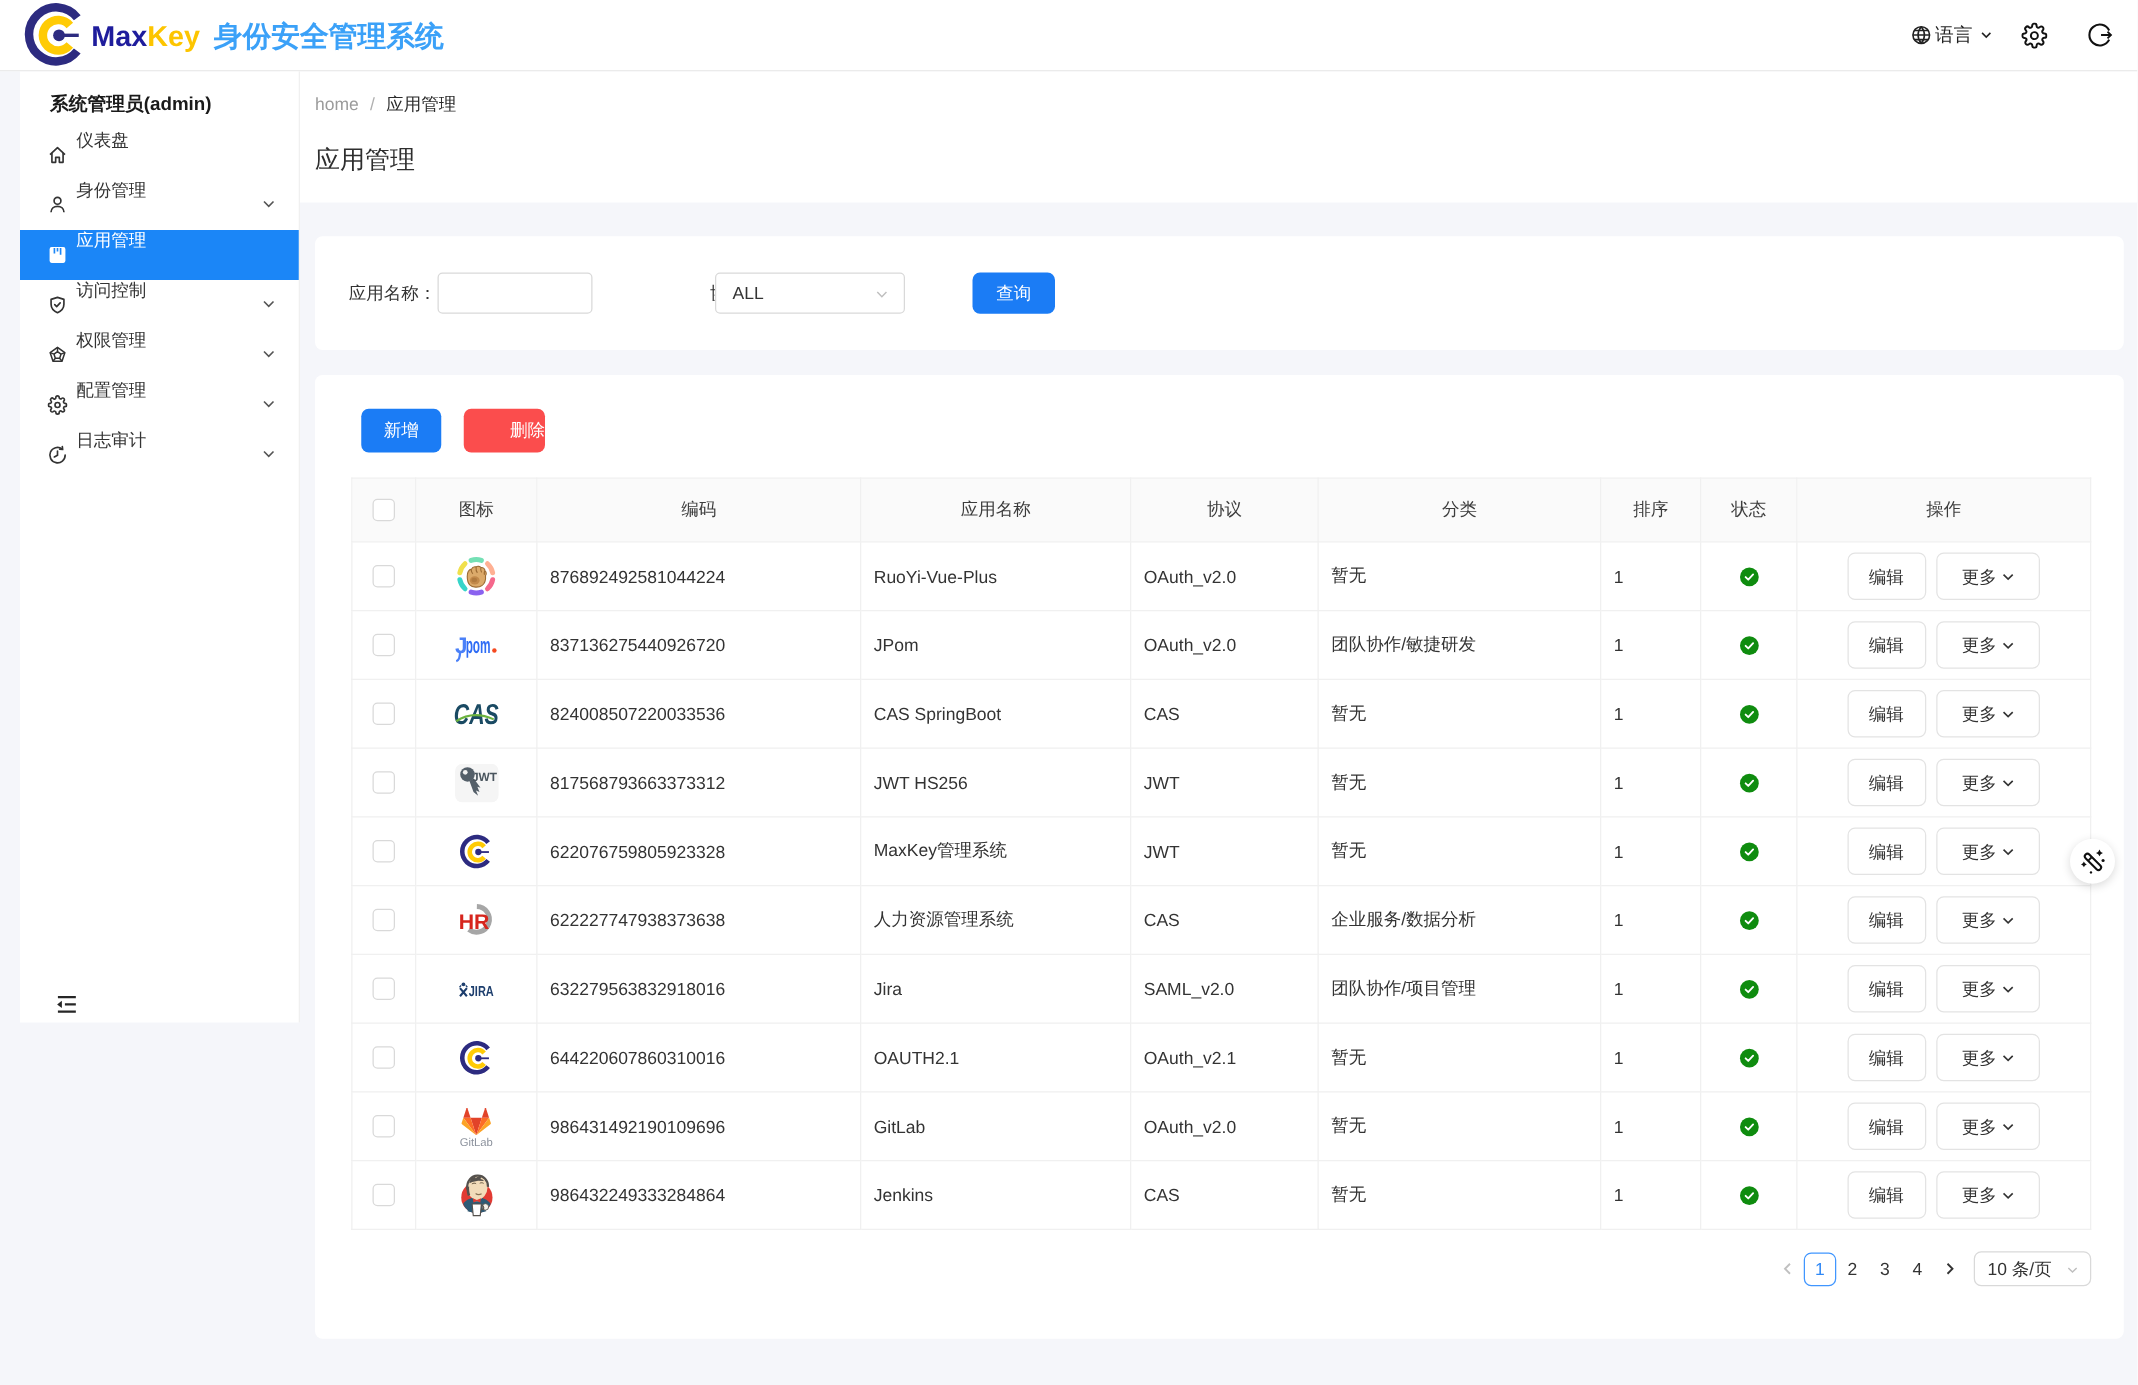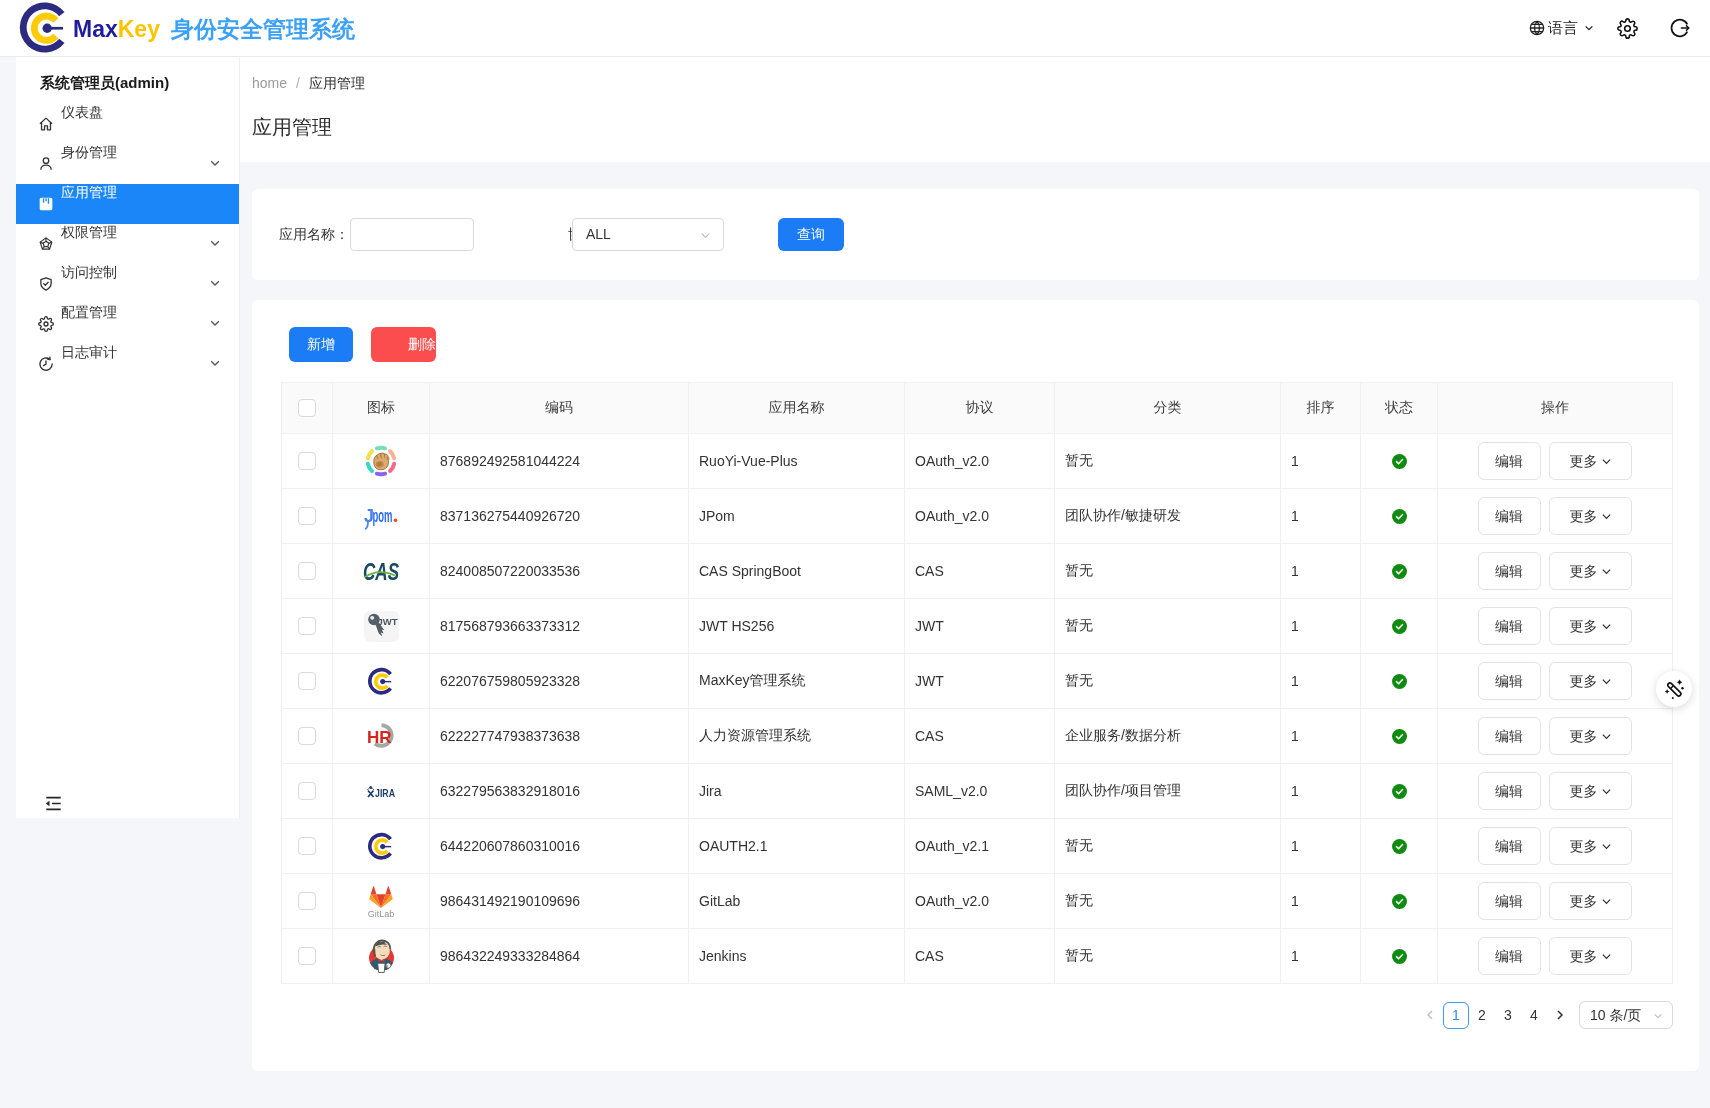--- a/index.html
+++ b/index.html
@@ -121,35 +121,35 @@
           </svg></span>
       </div>
     <div class="mi sel">
         <span class="mic"><svg width="16" height="16" viewBox="0 0 24 24" fill="none" stroke="currentColor" stroke-width="2">
             <rect x="3.5" y="3.5" width="17" height="17" rx="1.5"></rect>
             <path d="M8.3 3.5v6.8M12 3.5v4.2M15.7 3.5v8.2"></path>
           </svg></span>
         <span class="mit">应用管理</span>
       </div>
     <div class="mi">
+        <span class="mic"><svg width="16" height="16" viewBox="0 0 24 24" fill="none" stroke="currentColor" stroke-width="2" stroke-linejoin="round">
+            <path d="M12 2.8 L19.7 5.3 V11 c0 5.2-3.6 8.3-7.7 10.2 C7.9 19.3 4.3 16.2 4.3 11 V5.3 Z"></path>
+            <path d="M8.7 11.6 l2.3 2.3 4.2-4.5" stroke-linecap="round"></path>
+          </svg></span>
+        <span class="mit">访问控制</span>
+        <span class="arr"><svg width="12" height="12" viewBox="0 0 12 12" fill="none" stroke="#555" stroke-width="1.3">
+            <path d="M2.2 4.2l3.8 3.8 3.8-3.8"></path>
+          </svg></span>
+      </div>
+    <div class="mi">
         <span class="mic"><svg width="16" height="16" viewBox="0 0 24 24" fill="none" stroke="currentColor" stroke-width="1.8" stroke-linejoin="round">
             <path d="M12 2.8 L20.8 9.2 L17.4 19.6 H6.6 L3.2 9.2 Z"></path>
             <path d="M12 8 L16.2 11 L14.6 16 H9.4 L7.8 11 Z M12 2.8 V8 M20.8 9.2 L16.2 11 M17.4 19.6 L14.6 16 M6.6 19.6 L9.4 16 M3.2 9.2 L7.8 11"></path>
           </svg></span>
         <span class="mit">权限管理</span>
-        <span class="arr"><svg width="12" height="12" viewBox="0 0 12 12" fill="none" stroke="#555" stroke-width="1.3">
-            <path d="M2.2 4.2l3.8 3.8 3.8-3.8"></path>
-          </svg></span>
-      </div>
-    <div class="mi">
-        <span class="mic"><svg width="16" height="16" viewBox="0 0 24 24" fill="none" stroke="currentColor" stroke-width="2" stroke-linejoin="round">
-            <path d="M12 2.8 L19.7 5.3 V11 c0 5.2-3.6 8.3-7.7 10.2 C7.9 19.3 4.3 16.2 4.3 11 V5.3 Z"></path>
-            <path d="M8.7 11.6 l2.3 2.3 4.2-4.5" stroke-linecap="round"></path>
-          </svg></span>
-        <span class="mit">访问控制</span>
         <span class="arr"><svg width="12" height="12" viewBox="0 0 12 12" fill="none" stroke="#555" stroke-width="1.3">
             <path d="M2.2 4.2l3.8 3.8 3.8-3.8"></path>
           </svg></span>
       </div>
     <div class="mi">
         <span class="mic"><svg width="16" height="16" viewBox="0 0 24 24" fill="none" stroke="currentColor" stroke-width="2">
             <circle cx="12" cy="12" r="3"></circle>
             <path d="M19.4 15a1.65 1.65 0 0 0 .33 1.82l.06.06a2 2 0 1 1-2.83 2.83l-.06-.06a1.65 1.65 0 0 0-1.82-.33 1.65 1.65 0 0 0-1 1.51V21a2 2 0 1 1-4 0v-.09A1.65 1.65 0 0 0 9 19.4a1.65 1.65 0 0 0-1.82.33l-.06.06a2 2 0 1 1-2.83-2.83l.06-.06a1.65 1.65 0 0 0 .33-1.82 1.65 1.65 0 0 0-1.51-1H3a2 2 0 1 1 0-4h.09A1.65 1.65 0 0 0 4.6 9a1.65 1.65 0 0 0-.33-1.82l-.06-.06a2 2 0 1 1 2.83-2.83l.06.06a1.65 1.65 0 0 0 1.82.33H9a1.65 1.65 0 0 0 1-1.51V3a2 2 0 1 1 4 0v.09a1.65 1.65 0 0 0 1 1.51 1.65 1.65 0 0 0 1.82-.33l.06-.06a2 2 0 1 1 2.83 2.83l-.06.06a1.65 1.65 0 0 0-.33 1.82V9a1.65 1.65 0 0 0 1.51 1H21a2 2 0 1 1 0 4h-.09a1.65 1.65 0 0 0-1.51 1z"></path>
           </svg></span>
         <span class="mit">配置管理</span>

